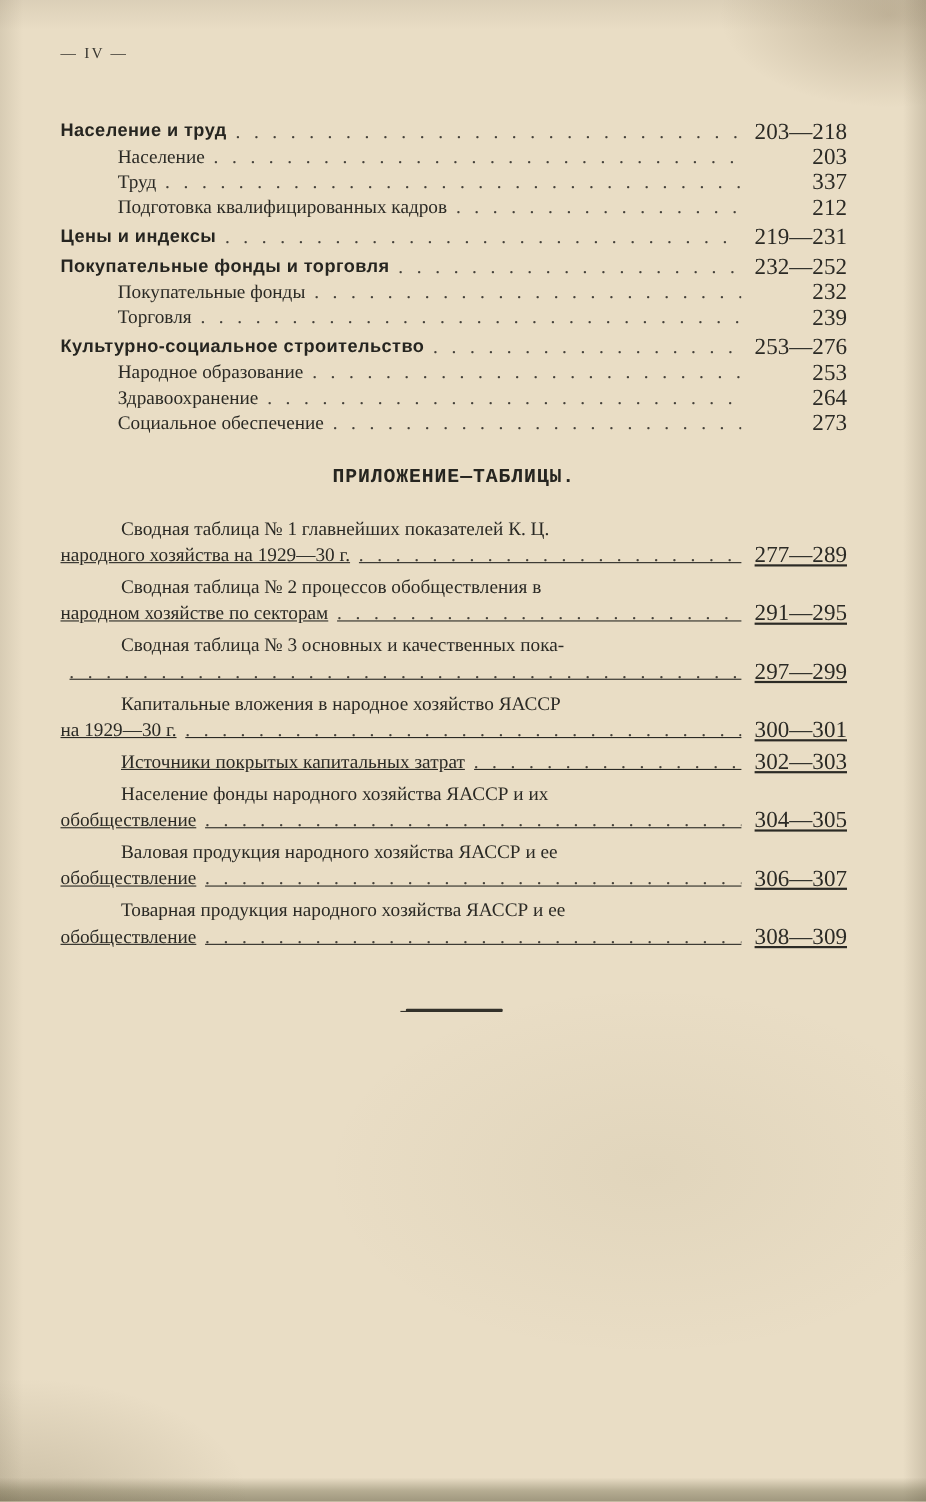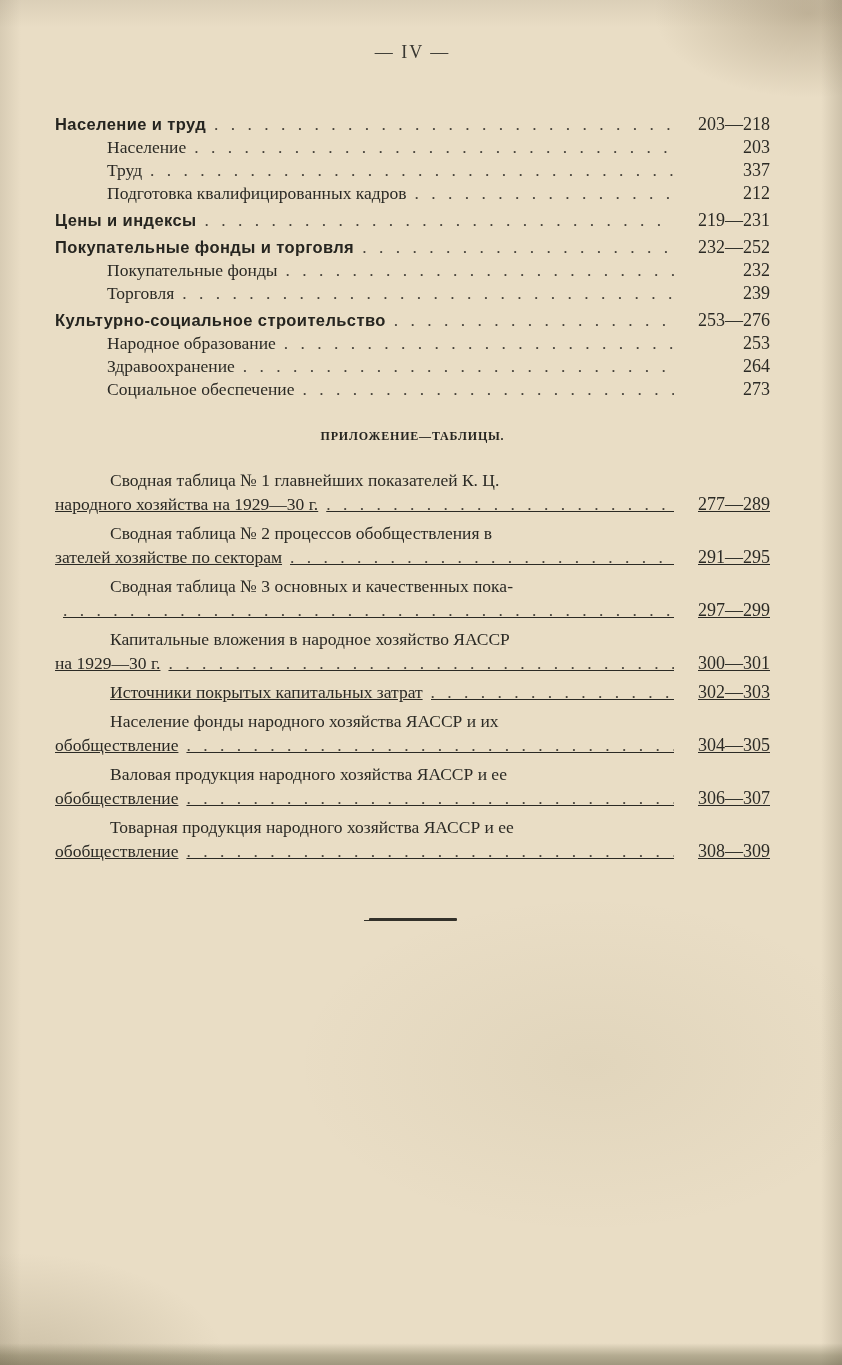--- a/index.html
+++ b/index.html
@@ -16,22 +16,21 @@
       linear-gradient(to bottom, rgba(60,50,30,0.08), rgba(60,50,30,0) 2%),
       #e9ddc5;
     overflow: hidden;
   }
   .page {
     box-sizing: border-box;
     width: 842px; height: 1365px;
     padding: 42px 72px 0 55px;
   }
   .page-head {
-    text-align: center;
-    font-size: 18px;
+    font-size: 14px;
     letter-spacing: 2px;
     color: #3a3832;
     margin-bottom: 50px;
   }
   
   .toc { font-size: 17.5px; }
   .row {
     display: flex;
     align-items: flex-start;
     line-height: 23px;
@@ -54,28 +53,28 @@
     color: #45413a;
   }
   .leader::after {
     content: ". . . . . . . . . . . . . . . . . . . . . . . . . . . . . . . . . . . . . . . . . . . . . . . . . . . . . . . . . . . .";
     letter-spacing: 4px;
   }
   .pg {
     min-width: 88px;
     text-align: right;
     white-space: nowrap;
-    font-size: 18px;
+    font-size: 21px;
   }
   
   .appendix-heading {
     text-align: center;
-    font-family: Liberation Serif, serif;
+    font-family: Liberation Mono, monospace;
     font-weight: bold;
-    font-size: 12px;
+    font-size: 18px;
     letter-spacing: 0.8px;
     color: #262520;
     margin: 28px 0 24px 0;
   }
   .appendix { font-size: 17.5px; }
   .app-entry { margin-bottom: 5px; }
   .app-line1 {
     padding-left: 55px;
     line-height: 24px;
     white-space: nowrap;
@@ -177,21 +176,21 @@
       <div class="row">
         <span class="lbl">народного хозяйства на 1929—30 г.</span>
         <span class="leader"></span>
         <span class="pg">277—289</span>
       </div>
     </div>
 
     <div class="app-entry">
       <div class="app-line1">Сводная таблица № 2 процессов обобществления в</div>
       <div class="row">
-        <span class="lbl">зателей хозяйстве по секторам</span>
+        <span class="lbl">народном хозяйстве по секторам</span>
         <span class="leader"></span>
         <span class="pg">291—295</span>
       </div>
     </div>
 
     <div class="app-entry">
       <div class="app-line1">Сводная таблица № 3 основных и качественных пока-</div>
       <div class="row">
         <span class="leader"></span>
         <span class="pg">297—299</span>

